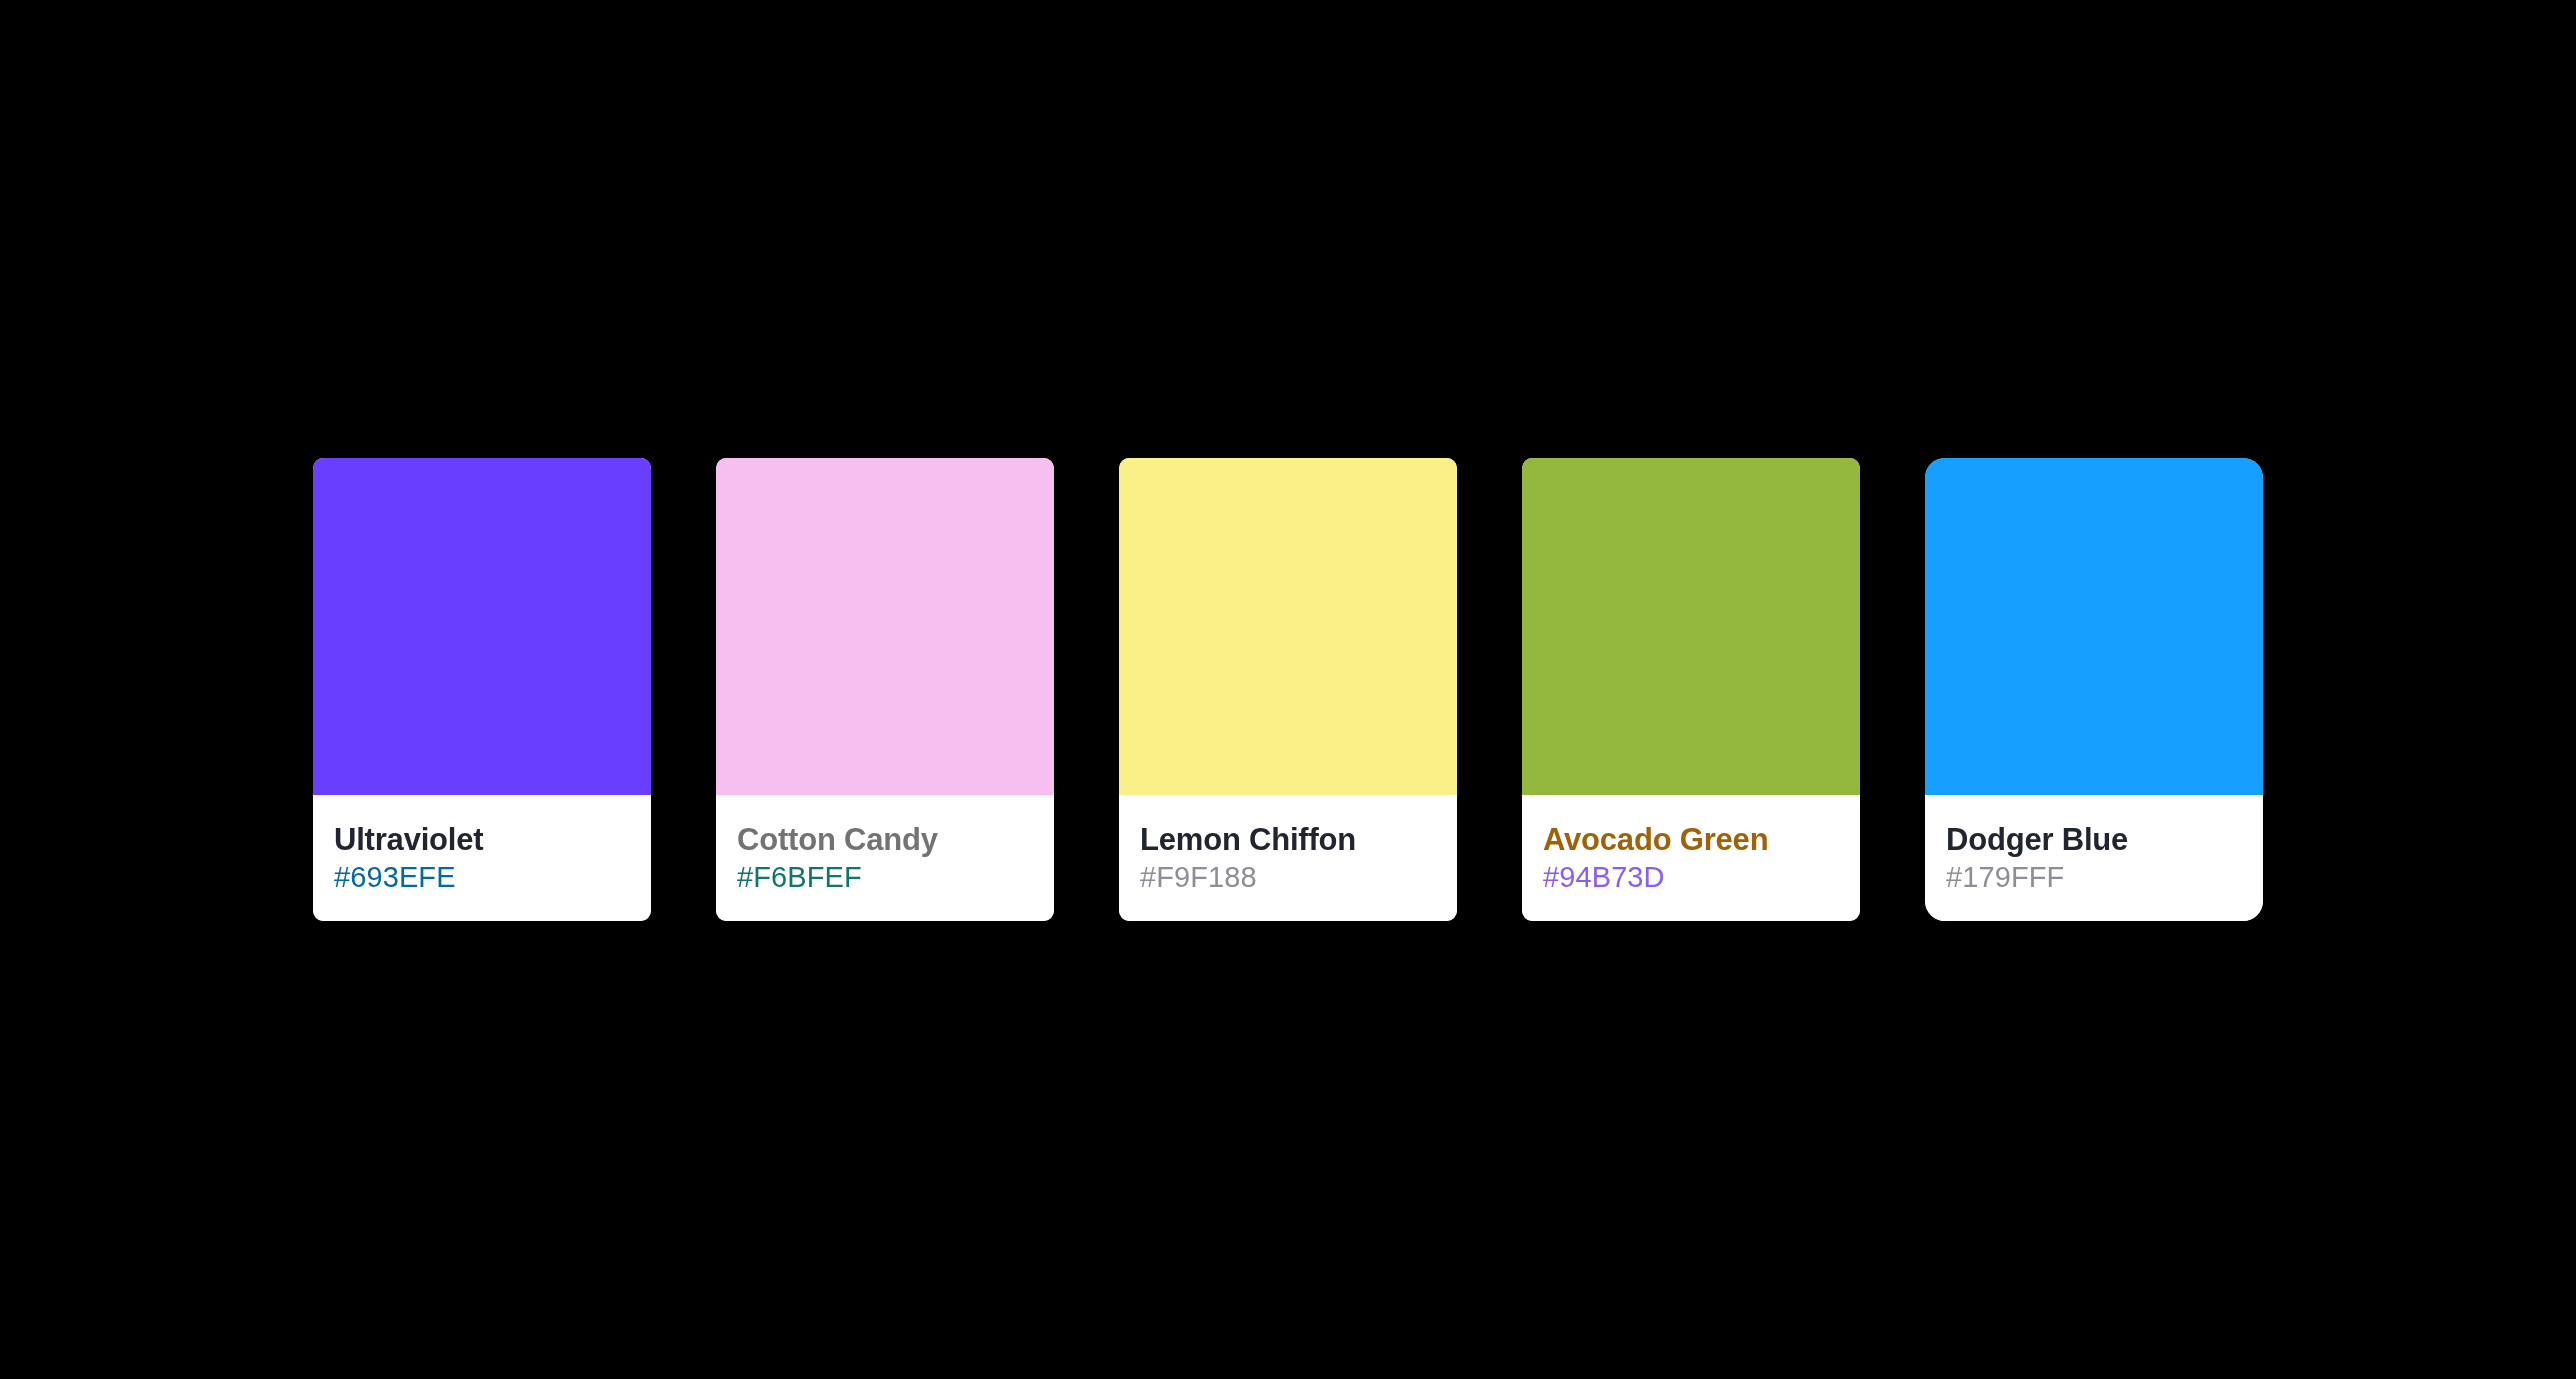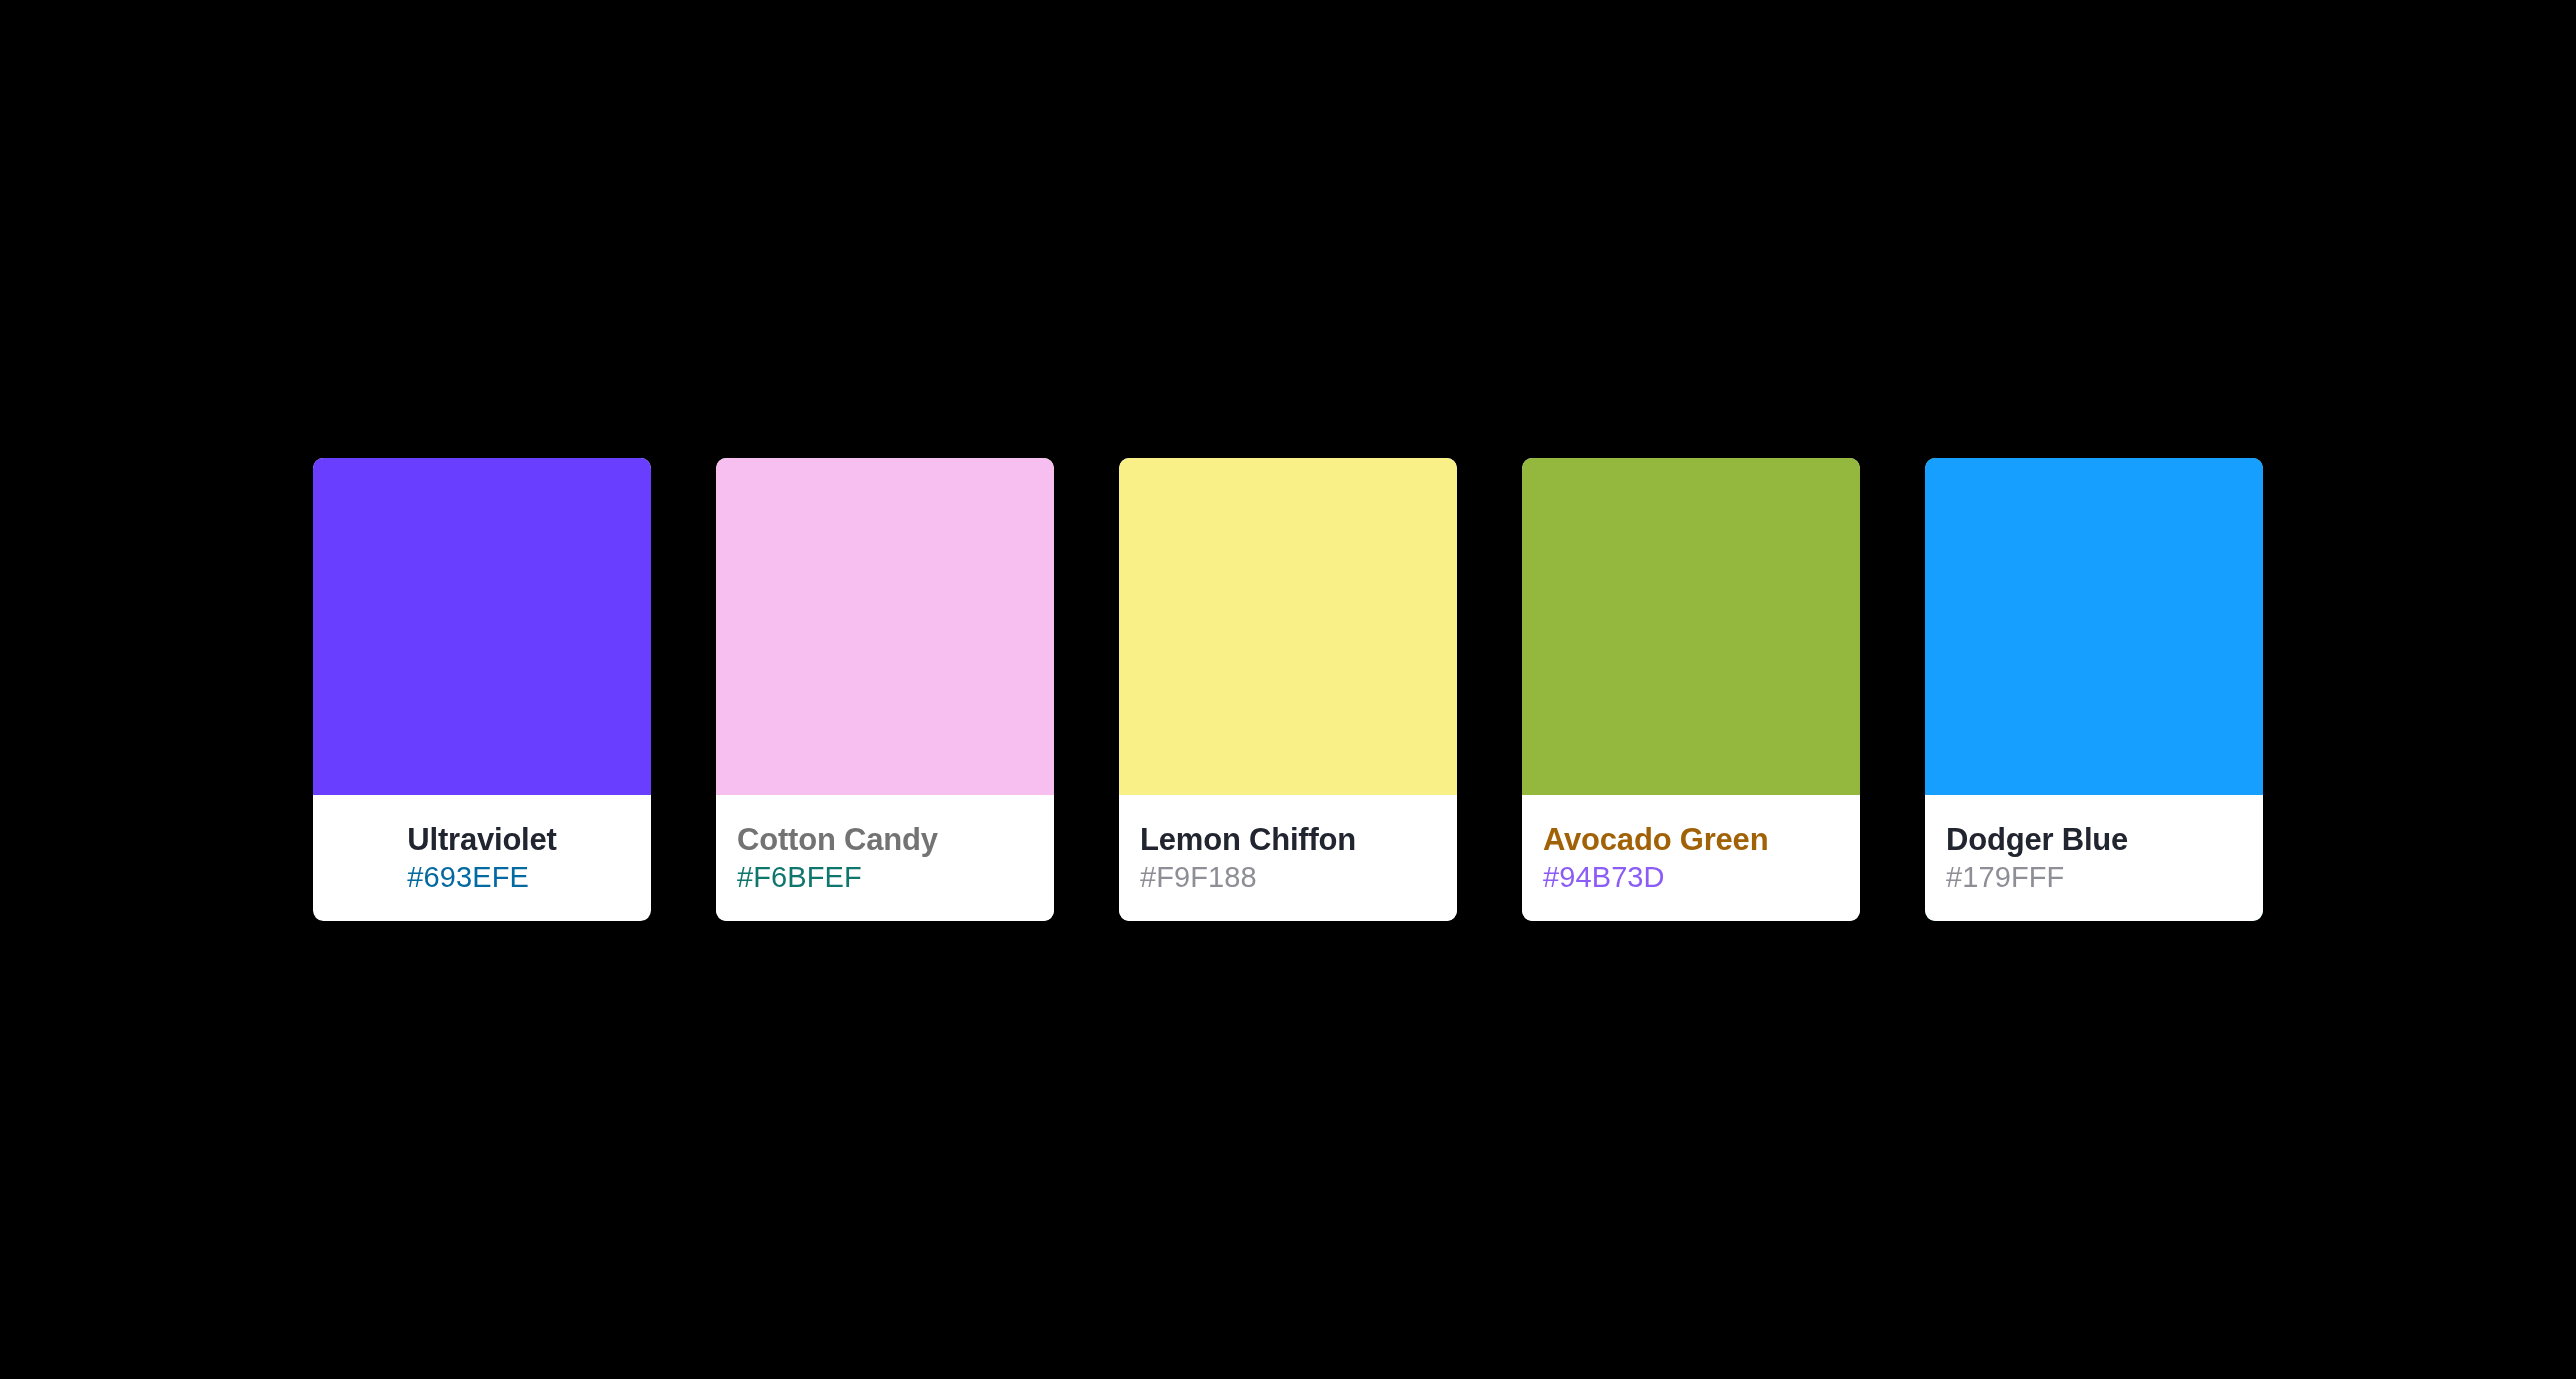--- a/index.html
+++ b/index.html
@@ -76,21 +76,21 @@
     letter-spacing: 0.1px;
     white-space: nowrap;
   }
 </style>
 </head>
 <body style="background-color: rgb(0, 0, 0);">
 
 <div id="palette-stage" style="background-color: rgb(0, 0, 0);">
   <div id="swatch-row">
 
-    <div class="swatch-card" style="background-color: rgb(255, 255, 255); align-items: center;">
+    <div class="swatch-card" style="background-color: rgb(255, 255, 255);">
       <div class="swatch-chip" style="background-color: rgb(105, 62, 254);"></div>
       <div class="swatch-label" style="background-color: rgb(255, 255, 255);">
         <div class="swatch-name" style="color: rgb(33, 37, 47);">Ultraviolet</div>
         <div class="swatch-hex" style="color: #0369a1;">#693EFE</div>
       </div>
     </div>
 
     <div class="swatch-card" style="background-color: rgb(255, 255, 255);">
       <div class="swatch-chip" style="background-color: rgb(246, 191, 239);"></div>
       <div class="swatch-label" style="background-color: rgb(255, 255, 255);">
@@ -108,21 +108,21 @@
     </div>
 
     <div class="swatch-card" style="background-color: rgb(255, 255, 255);">
       <div class="swatch-chip" style="background-color: rgb(148, 183, 61);"></div>
       <div class="swatch-label" style="background-color: rgb(255, 255, 255);">
         <div class="swatch-name" style="color: #a16207;">Avocado Green</div>
         <div class="swatch-hex" style="color: #8b5cf6;">#94B73D</div>
       </div>
     </div>
 
-    <div class="swatch-card" style="background-color: #86efac;">
+    <div class="swatch-card" style="background-color: #86efac; border-radius: 20px;">
       <div class="swatch-chip" style="background-color: rgb(23, 159, 255);"></div>
       <div class="swatch-label" style="background-color: rgb(255, 255, 255);">
         <div class="swatch-name" style="color: rgb(33, 37, 47);">Dodger Blue</div>
         <div class="swatch-hex" style="color: rgb(142, 142, 150);">#179FFF</div>
       </div>
     </div>
 
   </div>
 </div>
 

